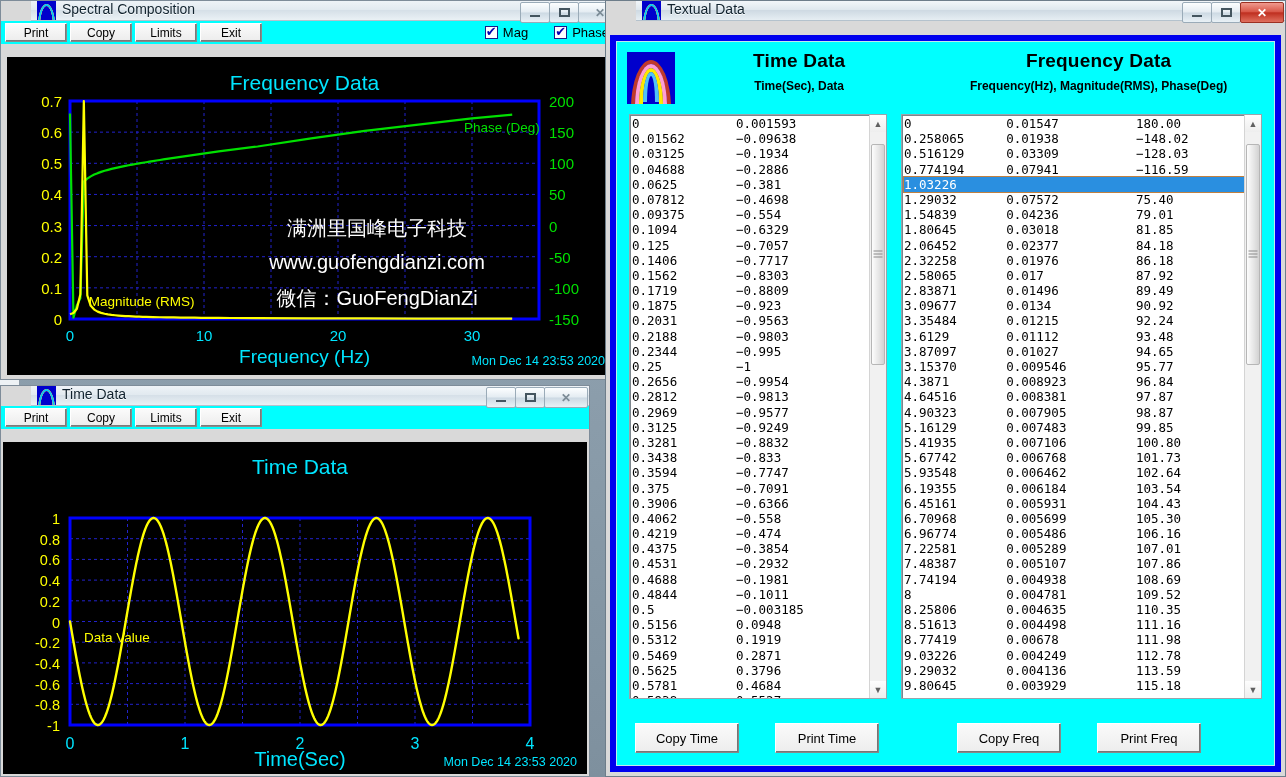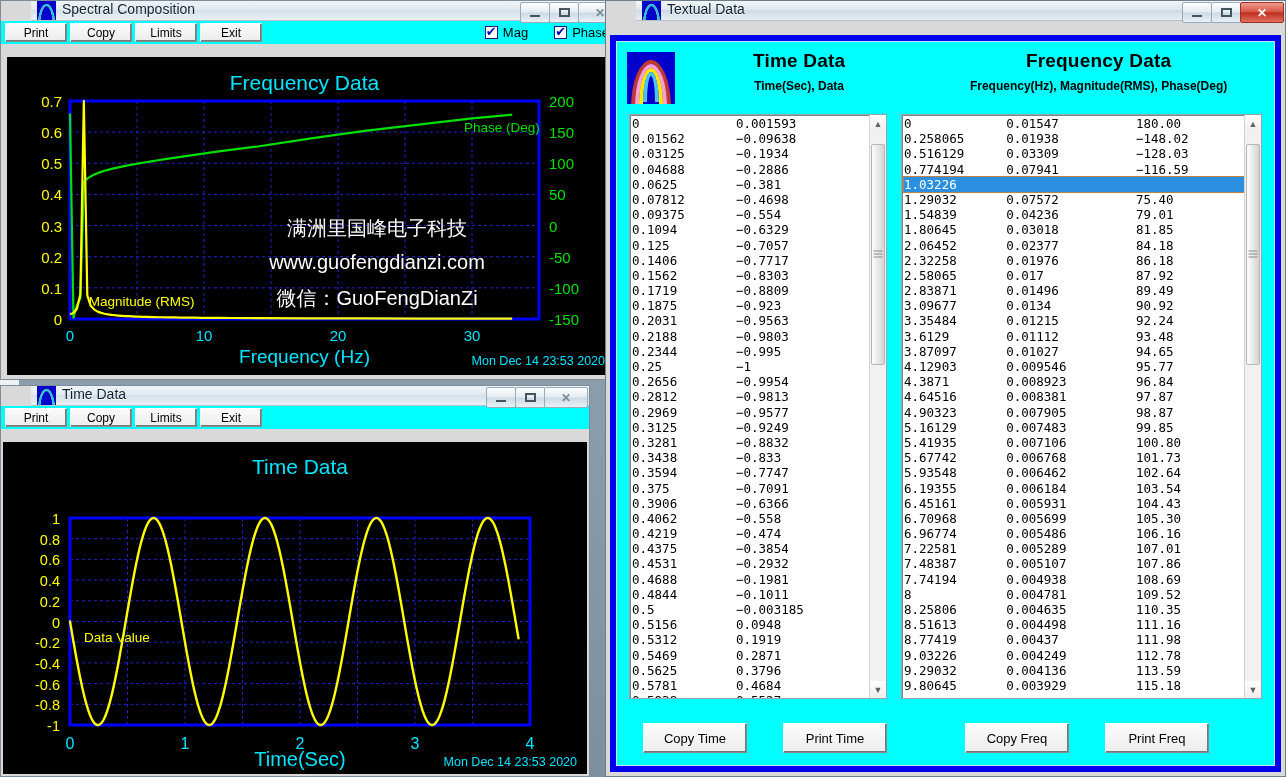--- a/index.html
+++ b/index.html
@@ -395,59 +395,59 @@
                 <div class="row"><span class="c-a">1.54839</span><span class="c-b">0.04236</span><span class="c-c">79.01</span></div>
                 <div class="row"><span class="c-a">1.80645</span><span class="c-b">0.03018</span><span class="c-c">81.85</span></div>
                 <div class="row"><span class="c-a">2.06452</span><span class="c-b">0.02377</span><span class="c-c">84.18</span></div>
                 <div class="row"><span class="c-a">2.32258</span><span class="c-b">0.01976</span><span class="c-c">86.18</span></div>
                 <div class="row"><span class="c-a">2.58065</span><span class="c-b">0.017</span><span class="c-c">87.92</span></div>
                 <div class="row"><span class="c-a">2.83871</span><span class="c-b">0.01496</span><span class="c-c">89.49</span></div>
                 <div class="row"><span class="c-a">3.09677</span><span class="c-b">0.0134</span><span class="c-c">90.92</span></div>
                 <div class="row"><span class="c-a">3.35484</span><span class="c-b">0.01215</span><span class="c-c">92.24</span></div>
                 <div class="row"><span class="c-a">3.6129</span><span class="c-b">0.01112</span><span class="c-c">93.48</span></div>
                 <div class="row"><span class="c-a">3.87097</span><span class="c-b">0.01027</span><span class="c-c">94.65</span></div>
-                <div class="row"><span class="c-a">4.12903</span><span class="c-b">0.009546</span><span class="c-c">95.77</span></div>
+                <div class="row"><span class="c-a">3.15370</span><span class="c-b">0.009546</span><span class="c-c">95.77</span></div>
                 <div class="row"><span class="c-a">4.3871</span><span class="c-b">0.008923</span><span class="c-c">96.84</span></div>
                 <div class="row"><span class="c-a">4.64516</span><span class="c-b">0.008381</span><span class="c-c">97.87</span></div>
                 <div class="row"><span class="c-a">4.90323</span><span class="c-b">0.007905</span><span class="c-c">98.87</span></div>
                 <div class="row"><span class="c-a">5.16129</span><span class="c-b">0.007483</span><span class="c-c">99.85</span></div>
                 <div class="row"><span class="c-a">5.41935</span><span class="c-b">0.007106</span><span class="c-c">100.80</span></div>
                 <div class="row"><span class="c-a">5.67742</span><span class="c-b">0.006768</span><span class="c-c">101.73</span></div>
                 <div class="row"><span class="c-a">5.93548</span><span class="c-b">0.006462</span><span class="c-c">102.64</span></div>
                 <div class="row"><span class="c-a">6.19355</span><span class="c-b">0.006184</span><span class="c-c">103.54</span></div>
                 <div class="row"><span class="c-a">6.45161</span><span class="c-b">0.005931</span><span class="c-c">104.43</span></div>
                 <div class="row"><span class="c-a">6.70968</span><span class="c-b">0.005699</span><span class="c-c">105.30</span></div>
                 <div class="row"><span class="c-a">6.96774</span><span class="c-b">0.005486</span><span class="c-c">106.16</span></div>
                 <div class="row"><span class="c-a">7.22581</span><span class="c-b">0.005289</span><span class="c-c">107.01</span></div>
                 <div class="row"><span class="c-a">7.48387</span><span class="c-b">0.005107</span><span class="c-c">107.86</span></div>
                 <div class="row"><span class="c-a">7.74194</span><span class="c-b">0.004938</span><span class="c-c">108.69</span></div>
                 <div class="row"><span class="c-a">8</span><span class="c-b">0.004781</span><span class="c-c">109.52</span></div>
                 <div class="row"><span class="c-a">8.25806</span><span class="c-b">0.004635</span><span class="c-c">110.35</span></div>
                 <div class="row"><span class="c-a">8.51613</span><span class="c-b">0.004498</span><span class="c-c">111.16</span></div>
-                <div class="row"><span class="c-a">8.77419</span><span class="c-b">0.00437</span><span class="c-c">111.98</span></div>
+                <div class="row"><span class="c-a">8.77419</span><span class="c-b">0.00678</span><span class="c-c">111.98</span></div>
                 <div class="row"><span class="c-a">9.03226</span><span class="c-b">0.004249</span><span class="c-c">112.78</span></div>
                 <div class="row"><span class="c-a">9.29032</span><span class="c-b">0.004136</span><span class="c-c">113.59</span></div>
                 <div class="row"><span class="c-a">9.80645</span><span class="c-b">0.003929</span><span class="c-c">115.18</span></div>
               </div>
           <div class="sbar">
             <div class="sarrow">▲</div>
             <div class="sthumb" id="freq-thumb" style="top: calc(2% + 17px); height: 38%;">
               <span class="sgrip">
                     <i></i>
                     <i></i>
                     <i></i>
                   </span>
             </div>
             <div class="sarrow" style="position:absolute;bottom:0;left:0;right:0;">▼</div>
           </div>
         </div>
       </div>
 
       <div class="td-buttons">
-        <span class="bigbtn" style="margin-left:26px;">Copy Time</span>
+        <span class="bigbtn" style="margin-left:18px;">Copy Time</span>
         <span class="bigbtn" style="margin-left:36px;">Print Time</span>
         <span class="bigbtn" style="margin-left:78px;">Copy Freq</span>
         <span class="bigbtn" style="margin-left:36px;">Print Freq</span>
       </div>
 
     </div>
   </div>
 </div>
 
 </div>

